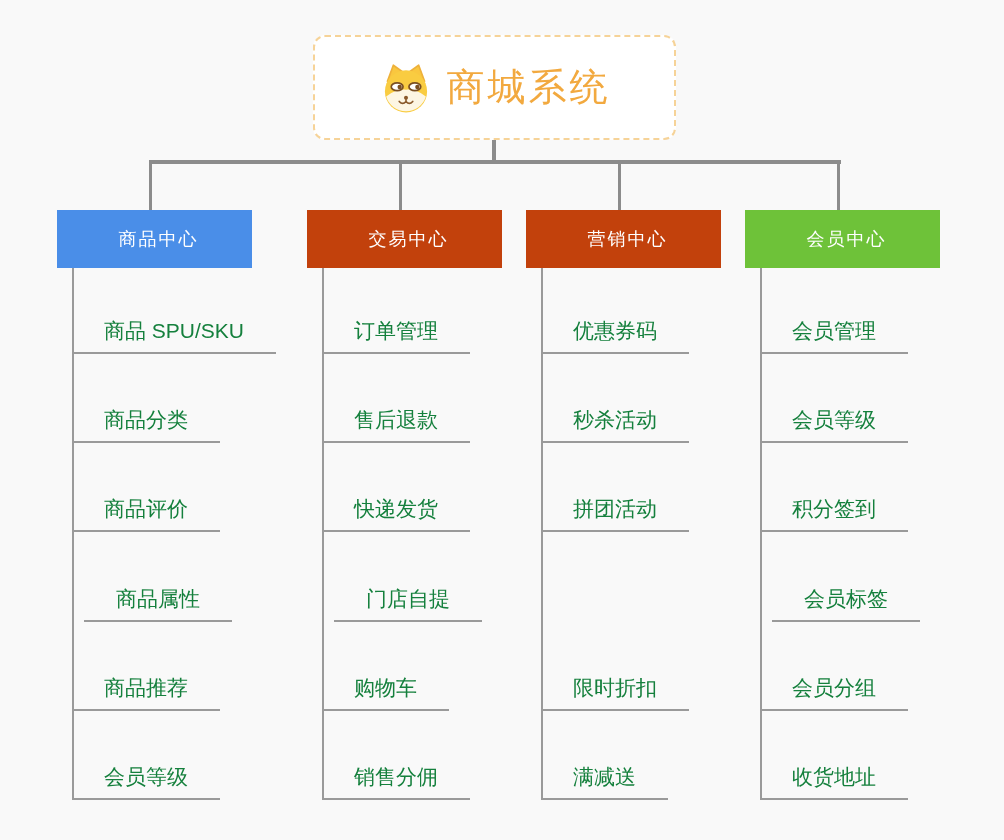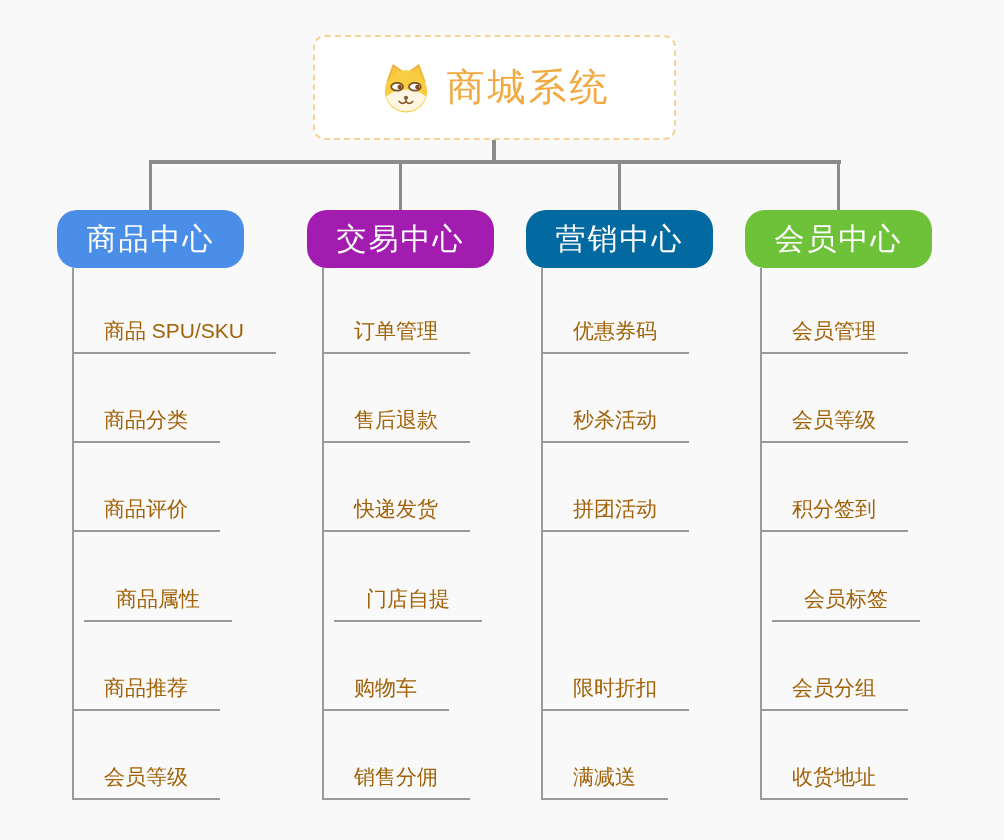--- a/index.html
+++ b/index.html
@@ -23,36 +23,36 @@
     box-sizing: border-box; background: #ffffff;
     border: 2px dashed #f6d398; border-radius: 12px;
     display: flex; align-items: center; justify-content: center; gap: 14px;
   }
   .root-title { font-size: 38px; font-weight: 500; letter-spacing: 3px; color: #f2a93f; }
   .dog { width: 54px; height: 54px; display: inline-block; }
 
   
   .hdr {
     position: absolute; top: 210px; width: 187px; height: 58px;
-    border-radius: 20px; color: #ffffff; font-size: 30px; letter-spacing: 2px;
-    display: flex; align-items: center; justify-content: center;
+    border-radius: 0; color: #ffffff; font-size: 18px; letter-spacing: 2px;
+    display: flex; align-items: center; justify-content: center; padding-left: 8px;
   }
   .h0 { left: 57px; } .h1 { left: 307px; } .h2 { left: 526px; } .h3 { left: 745px; }
 
   
   .rail { position: absolute; top: 268px; width: 2px; height: 532px; background: #9a9a9a; }
   .c0 { left: 72px; } .c1 { left: 322px; } .c2 { left: 541px; } .c3 { left: 760px; }
 
   
   .leaf {
     position: absolute; box-sizing: border-box; height: 44px;
     display: flex; align-items: flex-end;
     padding: 0 32px 7px 32px;
     border-bottom: 2px solid #9a9a9a;
-    font-size: 21px; color: #a16207; white-space: nowrap;
+    font-size: 21px; color: #15803d; white-space: nowrap;
   }
   .r0 { top: 310px; } .r1 { top: 399px; } .r2 { top: 488px; }
   .r3 { top: 578px; margin-left: 12px; } .r4 { top: 667px; } .r5 { top: 756px; }
 </style>
 </head>
 <body>
 
 <div id="canvas">
 
   <div class="stem"></div>
@@ -83,30 +83,30 @@
 
   <div class="hdr h0" style="background-color: rgb(74, 142, 232);">商品中心</div>
   <div class="rail c0"></div>
   <div class="leaf c0 r0">商品 SPU/SKU</div>
   <div class="leaf c0 r1">商品分类</div>
   <div class="leaf c0 r2">商品评价</div>
   <div class="leaf c0 r3">商品属性</div>
   <div class="leaf c0 r4">商品推荐</div>
   <div class="leaf c0 r5">会员等级</div>
 
-  <div class="hdr h1" style="background-color: #a21caf;">交易中心</div>
+  <div class="hdr h1" style="background-color: #c2410c;">交易中心</div>
   <div class="rail c1"></div>
   <div class="leaf c1 r0">订单管理</div>
   <div class="leaf c1 r1">售后退款</div>
   <div class="leaf c1 r2">快递发货</div>
   <div class="leaf c1 r3">门店自提</div>
   <div class="leaf c1 r4">购物车</div>
   <div class="leaf c1 r5">销售分佣</div>
 
-  <div class="hdr h2" style="background-color: #0369a1;">营销中心</div>
+  <div class="hdr h2" style="background-color: #c2410c;">营销中心</div>
   <div class="rail c2"></div>
   <div class="leaf c2 r0">优惠券码</div>
   <div class="leaf c2 r2">拼团活动</div>
   <div class="leaf c2 r1">秒杀活动</div>
   <div class="leaf c2 r4">限时折扣</div>
   <div class="leaf c2 r5">满减送</div>
 
   <div class="hdr h3" style="background-color: rgb(110, 194, 57);">会员中心</div>
   <div class="rail c3"></div>
   <div class="leaf c3 r0">会员管理</div>

